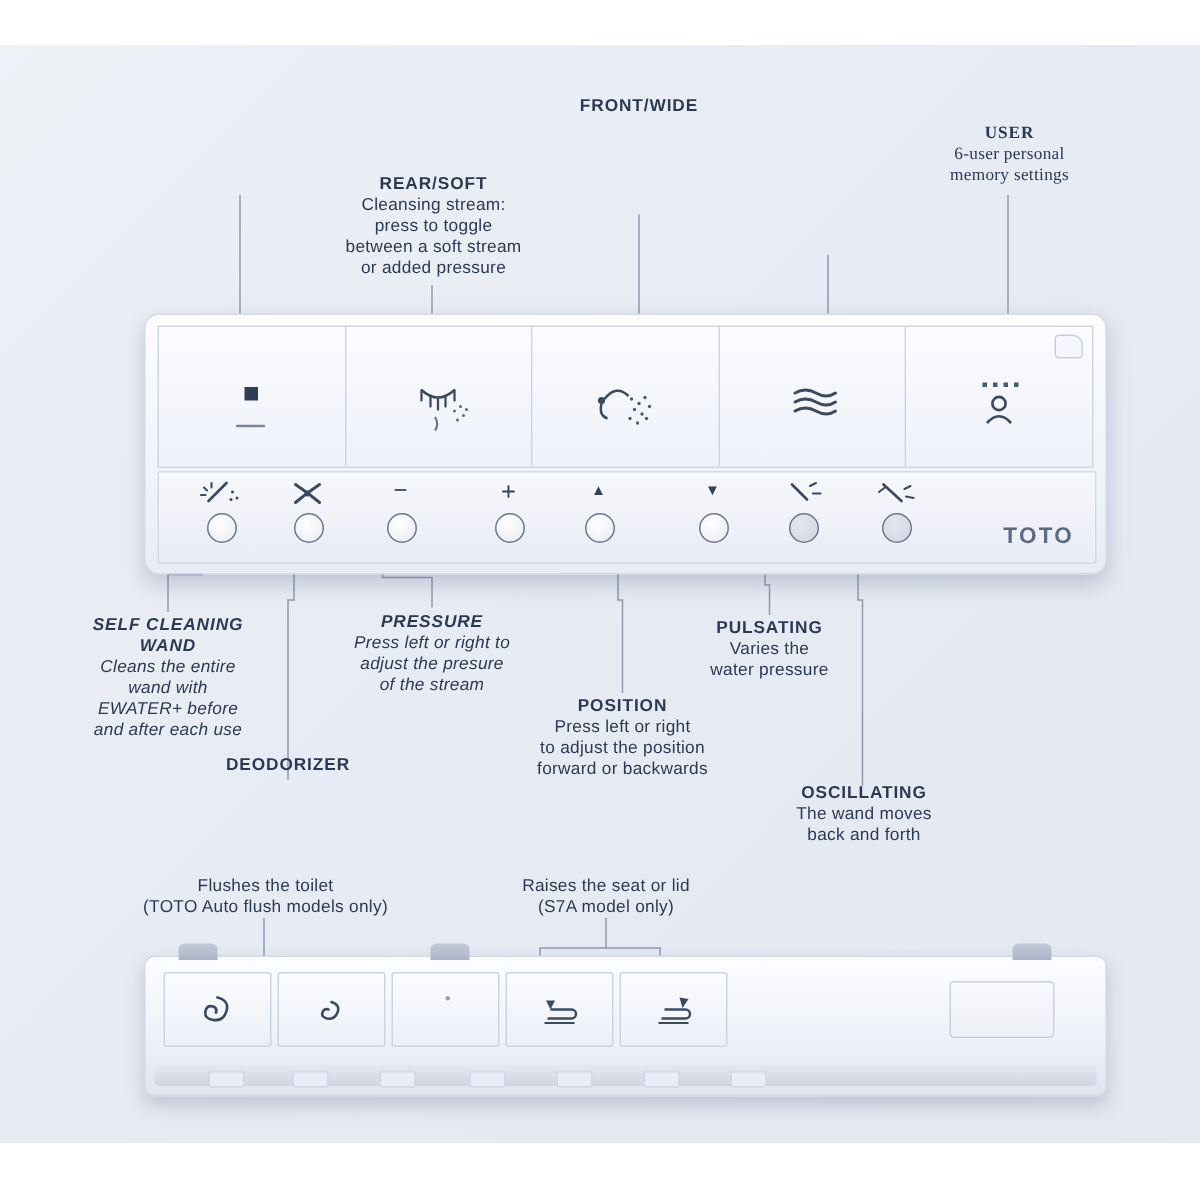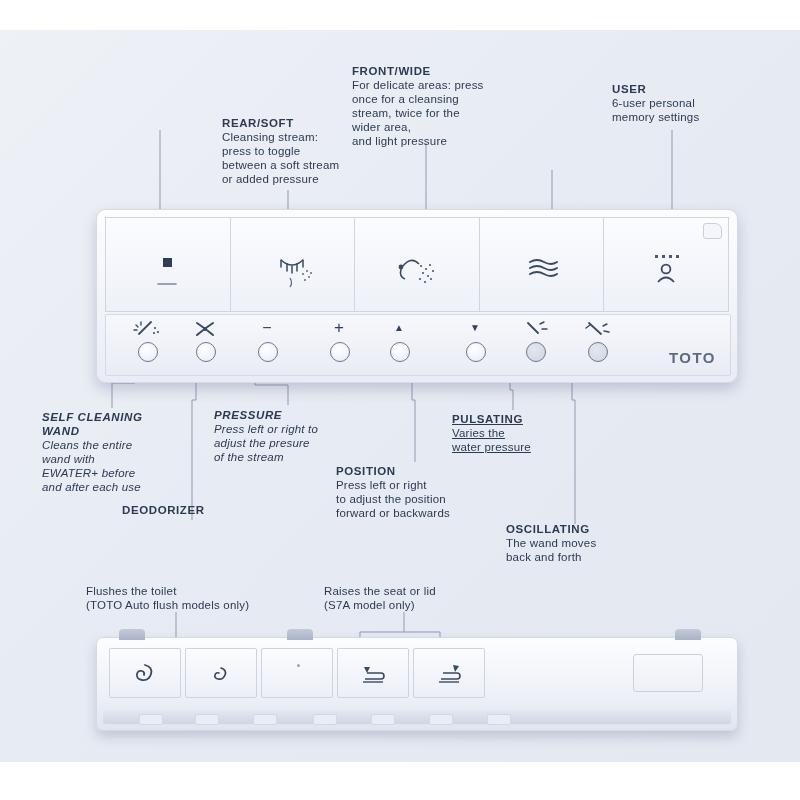--- a/index.html
+++ b/index.html
@@ -13,21 +13,21 @@
     position:relative;
     width:800px;height:800px;
     background:linear-gradient(135deg,#eef1f6 0%,#e7ebf3 45%,#e3e8f1 100%);
   }
   .band-top{position:absolute;left:0;top:0;width:800px;height:30px;background:#ffffff;}
   .band-bottom{position:absolute;left:0;bottom:0;width:800px;height:38px;background:#ffffff;}
 
   
   .callout{
     position:absolute;
-    text-align:left;
+    text-align:center;
     color:#2b3a52;
     font-size:11.5px;
     line-height:14px;
     letter-spacing:.2px;
   }
   .callout .hd{
     font-weight:bold;
     letter-spacing:.6px;
     display:block;
   }
@@ -159,29 +159,24 @@
   <div class="callout" style="left:222px;top:116px;width:134px;">
     <span class="hd">REAR/SOFT</span>
     <span class="bd" style="white-space:pre-line">Cleansing stream:
 press to toggle
 between a soft stream
 or added pressure</span>
   </div>
 
   <div class="callout" style="left:352px;top:64px;width:148px;">
     <span class="hd">FRONT/WIDE</span>
-    <span class="bd" style="white-space:pre-line">For delicate areas: press
-once for a cleansing
-stream,  twice for the
-wider area,
-and light pressure</span>
-  </div>
-
-
-  <div class="callout" style="left:612px;top:82px;width:122px;">
+  </div>
+
+
+  <div class="callout" style="left:612px;top:82px;width:122px;font-family:Liberation Serif, serif;">
     <span class="hd">USER</span>
     <span class="bd" style="white-space:pre-line">6-user personal
 memory settings</span>
   </div>
 
   <div id="remote">
 
     <div id="topbar">
 
       <div class="tkey">
@@ -350,21 +345,21 @@
 of the stream</span>
   </div>
 
   <div class="callout" style="left:336px;top:464px;width:158px;">
     <span class="hd">POSITION</span>
     <span class="bd" style="white-space:pre-line">Press left or right
 to adjust the position
 forward or backwards</span>
   </div>
 
-  <div class="callout" style="left:452px;top:412px;width:122px;text-decoration:underline;">
+  <div class="callout" style="left:452px;top:412px;width:122px;">
     <span class="hd">PULSATING</span>
     <span class="bd" style="white-space:pre-line">Varies the
 water pressure</span>
   </div>
 
   <div class="callout" style="left:506px;top:522px;width:140px;">
     <span class="hd">OSCILLATING</span>
     <span class="bd" style="white-space:pre-line">The wand moves
 back and forth</span>
   </div>

